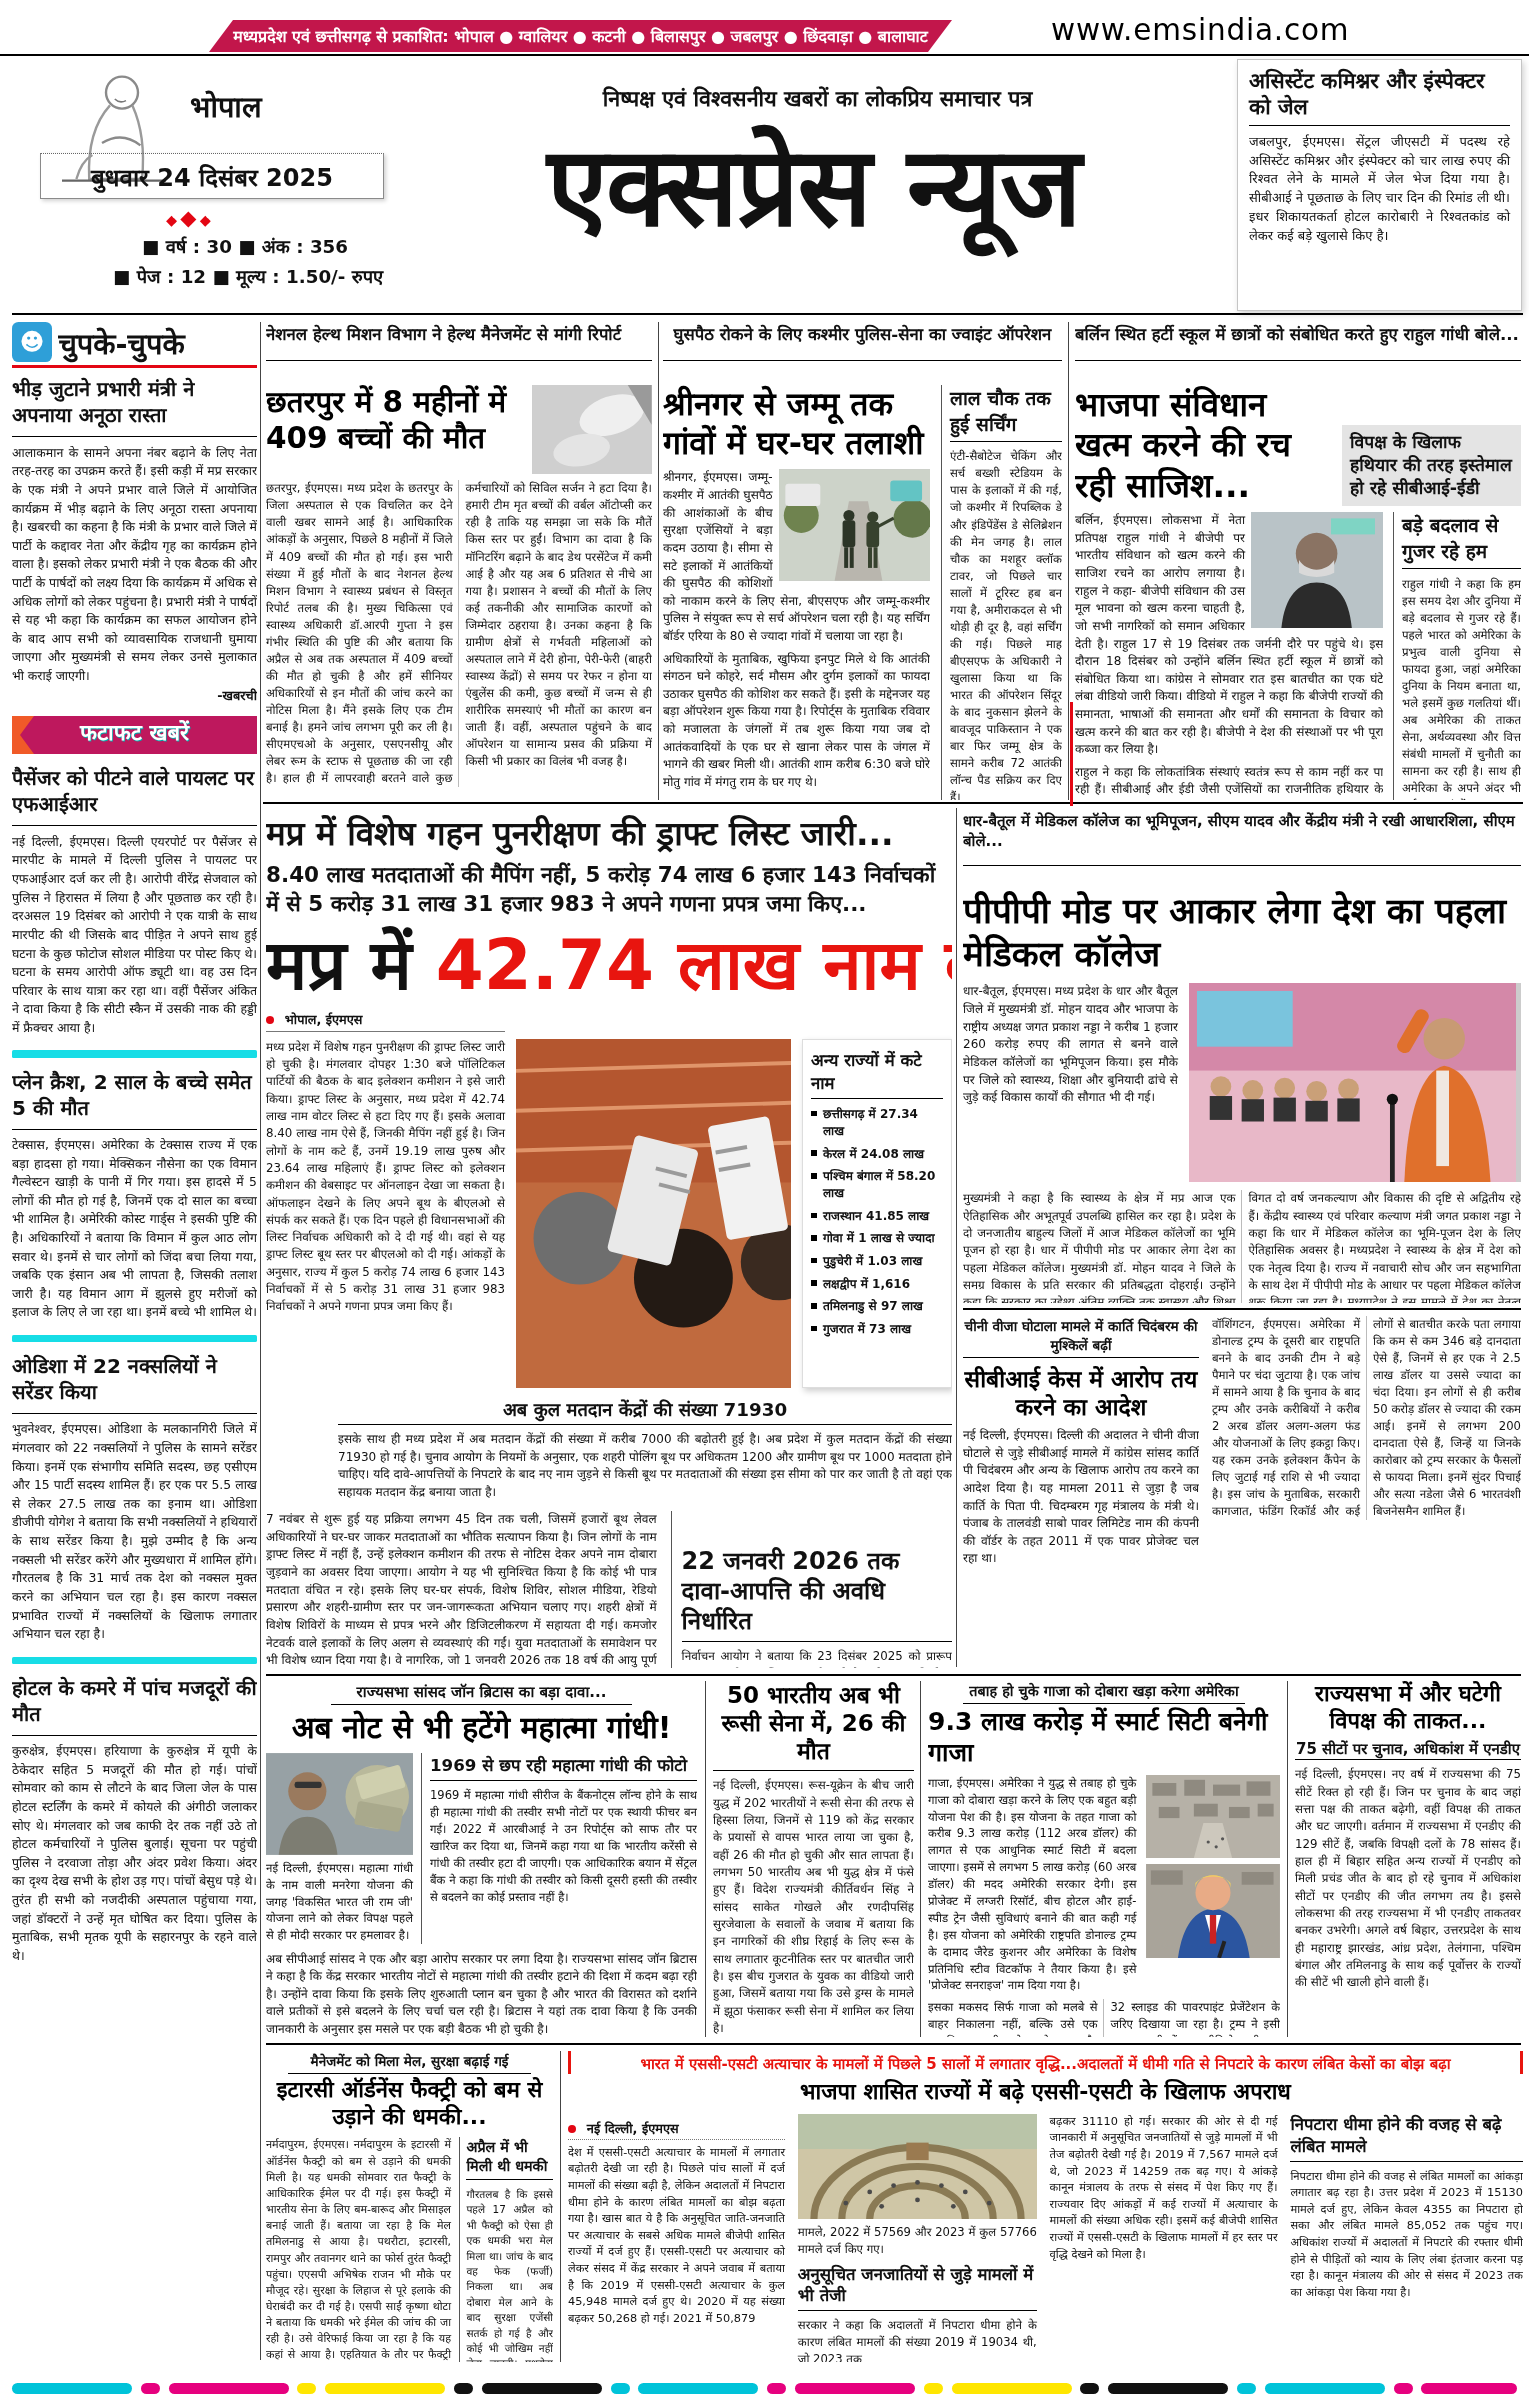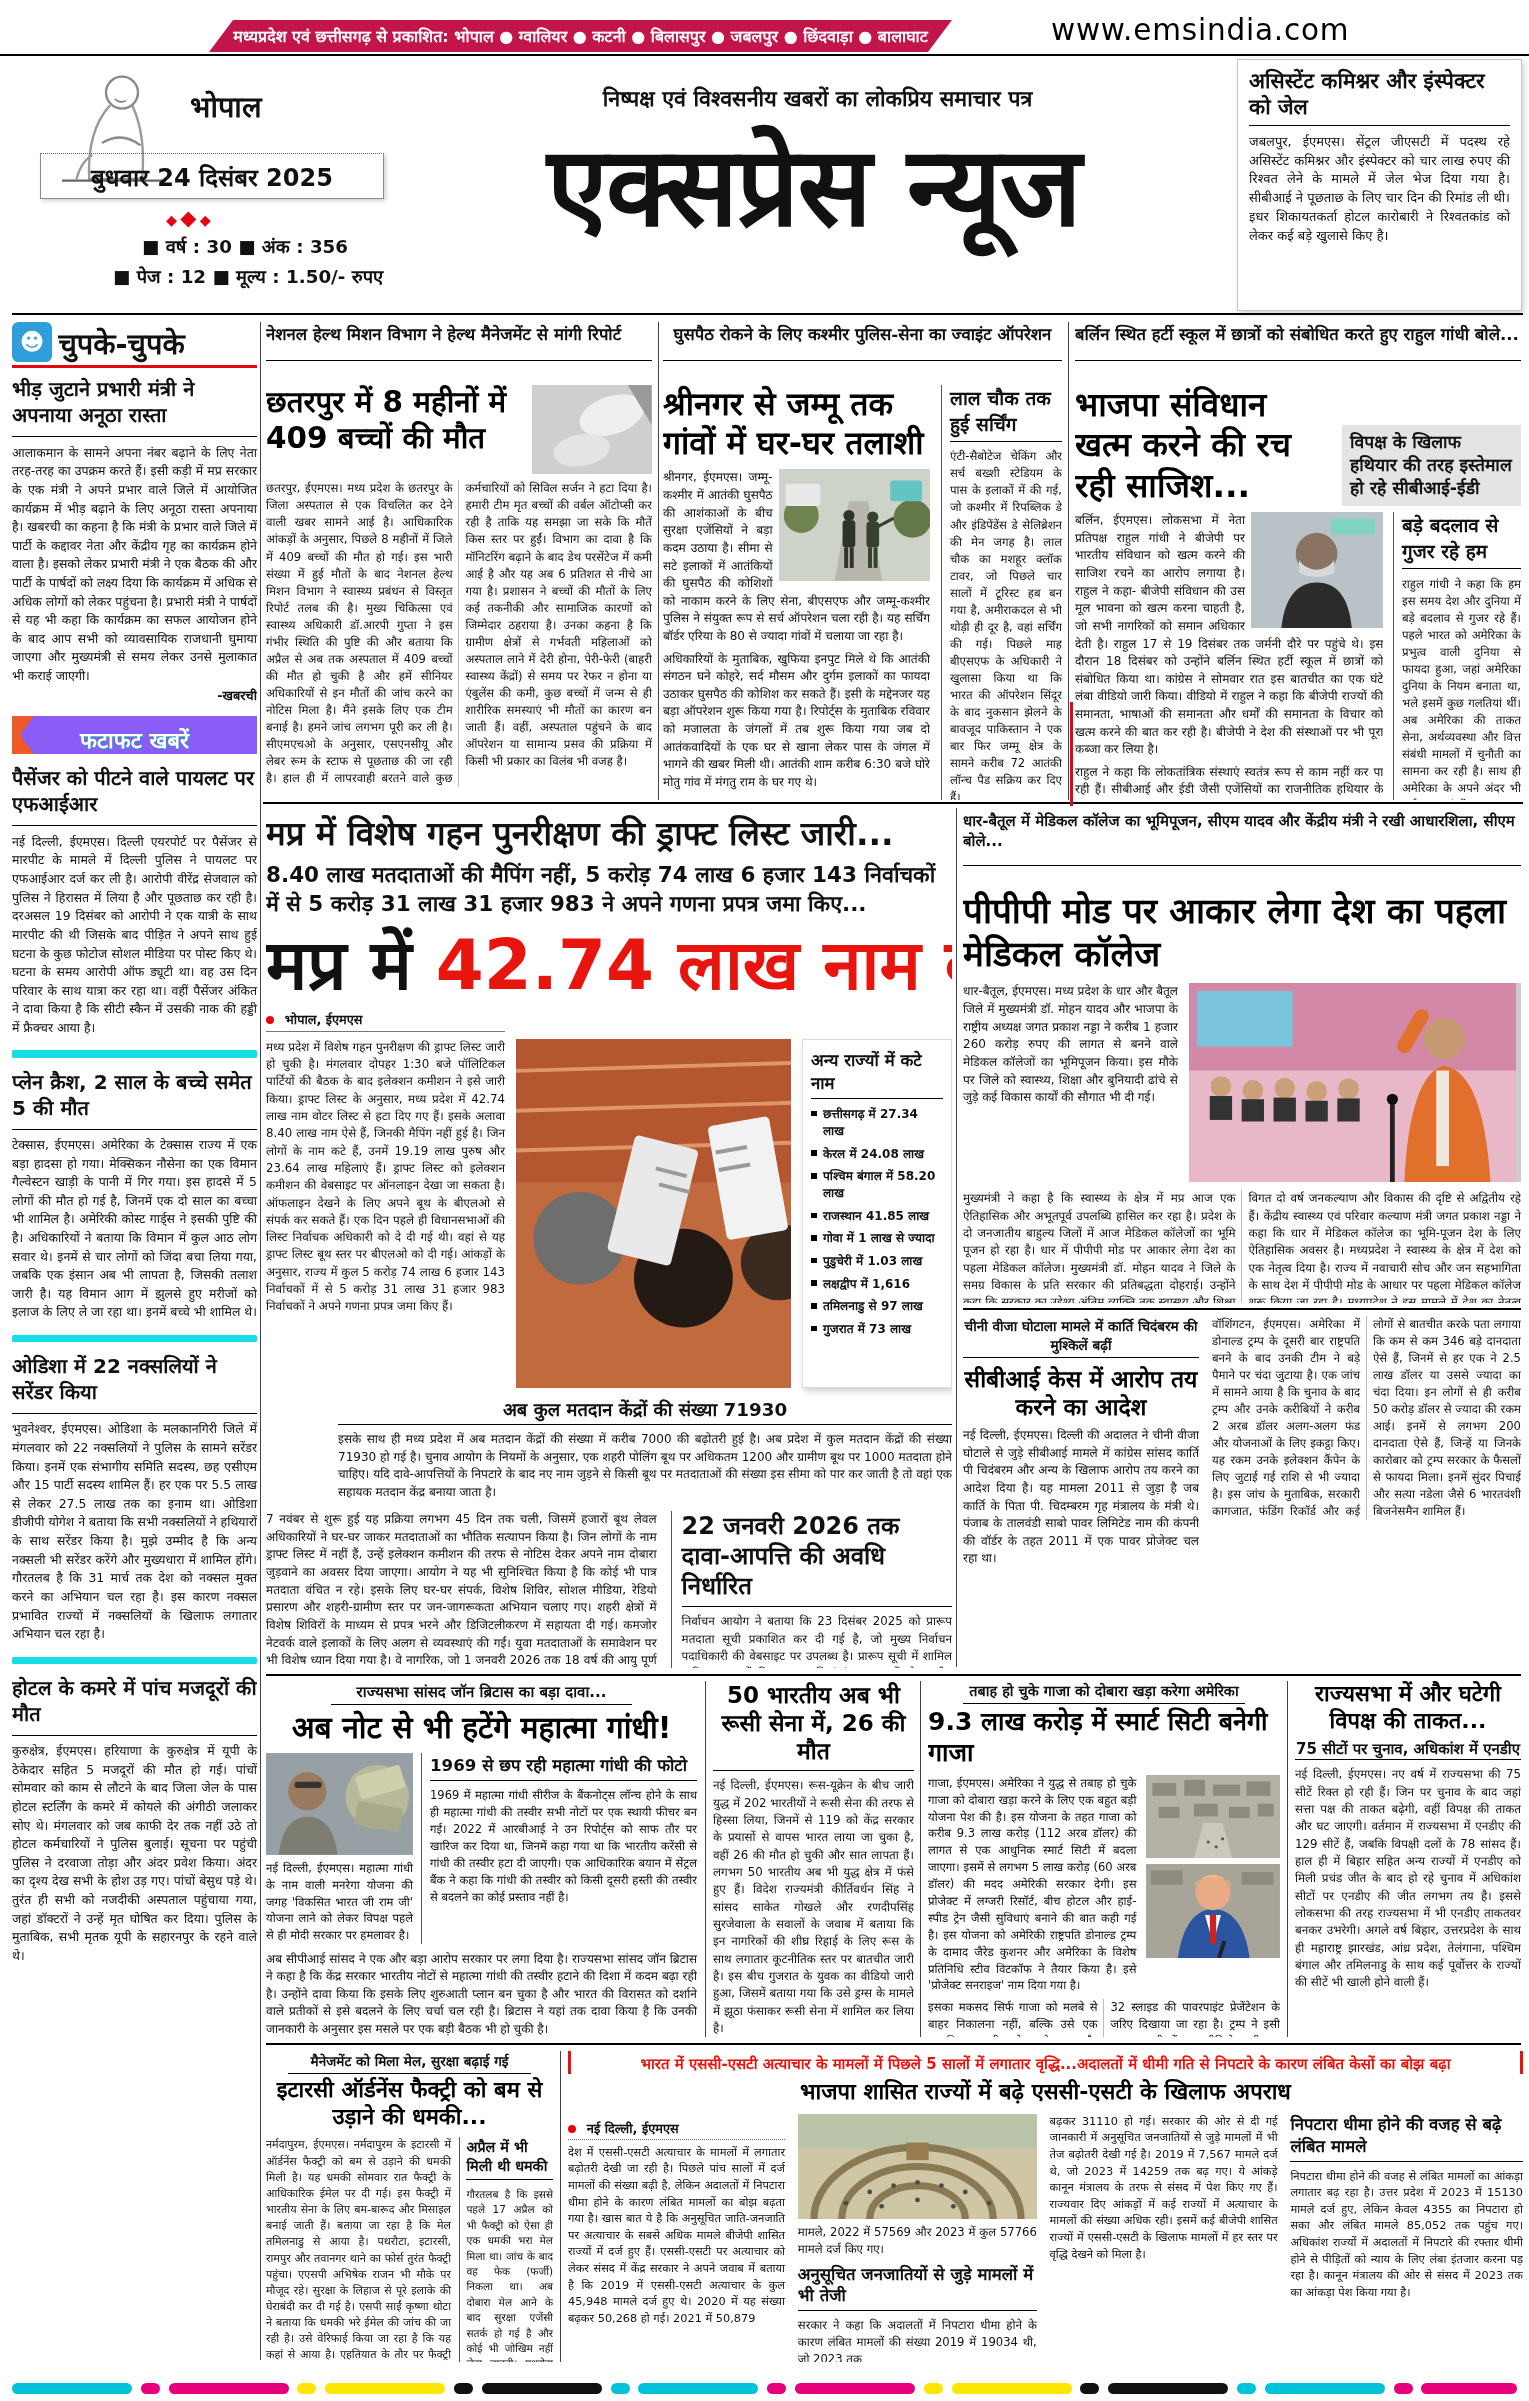--- a/index.html
+++ b/index.html
@@ -49,38 +49,38 @@
   
   #rail { position:absolute; left:12px; top:322px; width:245px; height:2041px; overflow:hidden; }
   .chupke-head { display:flex; align-items:center; gap:6.4px; margin-bottom:3.2px; }
   .chupke-ico { width:40px; height:40px; background:#2e9fd8; border-radius:6.4px; display:flex; align-items:center; justify-content:center; }
   .chupke-ico span { color:#fff; font-size:24px; }
   .chupke-title { font-size:29px; font-weight:800; }
   .chupke-rule { height:3.2px; background:#e30613; margin:1.6px 0 8px 0; }
   .rail-h { font-size:20px; font-weight:800; line-height:1.3; border-bottom:1.2px solid #000; padding-bottom:8px; margin-bottom:6.4px; }
   .rail-b { font-size:12.4px; line-height:1.5; text-align:justify; }
   .sign { text-align:right; font-weight:800; font-size:12.8px; }
-  .fatafat { position:relative; height:38px; background:#8b5cf6; margin:12.8px 0 11px 0;
-             display:flex; align-items:flex-end; justify-content:center; }
+  .fatafat { position:relative; height:38px; background:#be185d; margin:12.8px 0 11px 0;
+             display:flex; align-items:flex-start; justify-content:center; }
   .fatafat:before { content:""; position:absolute; left:0; top:0; border-top:19px solid #f05a28;
                     border-bottom:19px solid #f05a28; border-right:14.4px solid transparent;
                     border-left:8px solid #f05a28; }
   .fatafat span { color:#fff; font-size:22px; font-weight:800; text-shadow:0.8px 0.8px 0 #0aa; }
 
   
   #voter .kick { font-size:33px; font-weight:800; margin-bottom:4.8px; }
   #voter .sub { font-size:21.5px; font-weight:800; line-height:1.35; margin-bottom:8px; }
   #voter .big { font-size:69px; font-weight:800; line-height:1.15; white-space:nowrap; }
   #voter .big .red { color:#e8150f; }
   .statesbox { width:150px; border:0.8px solid #ddd; box-shadow:2.4px 3.2px 6.4px rgba(0,0,0,.2); padding:8px 8px; background:#fff; }
   .statesbox h3 { font-size:16.7px; font-weight:800; border-bottom:1.6px solid #000; padding-bottom:4px; margin-bottom:6.4px; }
   .state-item { font-size:12px; font-weight:700; margin:5.6px 0; display:flex; align-items:baseline; }
   .state-item .sq { width:5.6px; height:5.6px; background:#000; margin-right:6.4px; flex:none; position:relative; top:-1.6px; }
   .sect-head { font-size:18.3px; font-weight:800; text-align:center; border-bottom:1.6px solid #000; padding-bottom:3.2px; margin:8px 0 6.4px 72px; }
-  .s3-head { font-size:24px; font-weight:800; line-height:1.25; border-bottom:1.6px solid #000; padding-bottom:4.8px; margin-bottom:6.4px; }
+  .s3-head { font-size:24px; font-weight:800; line-height:1.25; border-bottom:1.6px solid #000; padding-bottom:4.8px; margin-bottom:6.4px;margin-top:35px; }
 
   
   #chh .headline { font-size:29.5px; }
   #kash .headline { font-size:32px; }
   #rahul .headline { font-size:33px; }
   #ppp .headline { font-size:35px; }
   #cbi .headline { font-size:23px; }
   #trump .headline { font-size:26px; }
   #gandhi .headline { font-size:30px; text-align:center; }
   #russia .headline { font-size:23px; }

